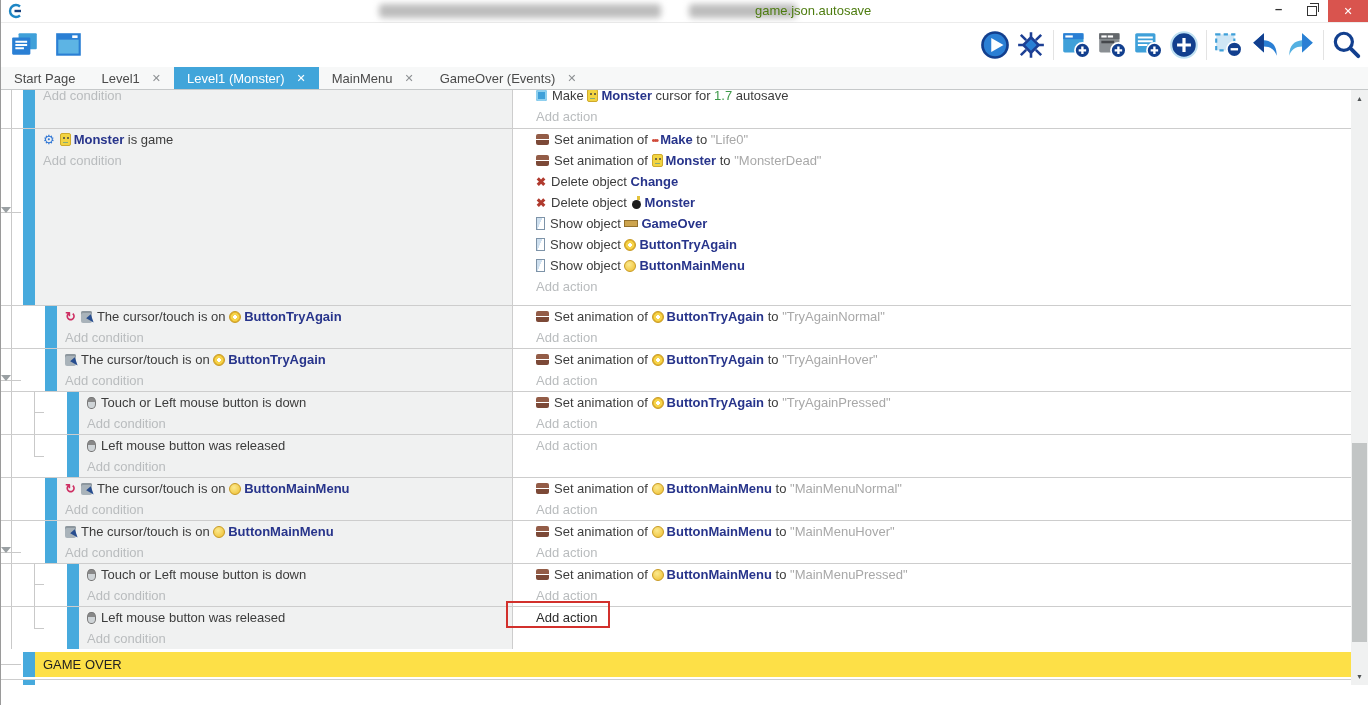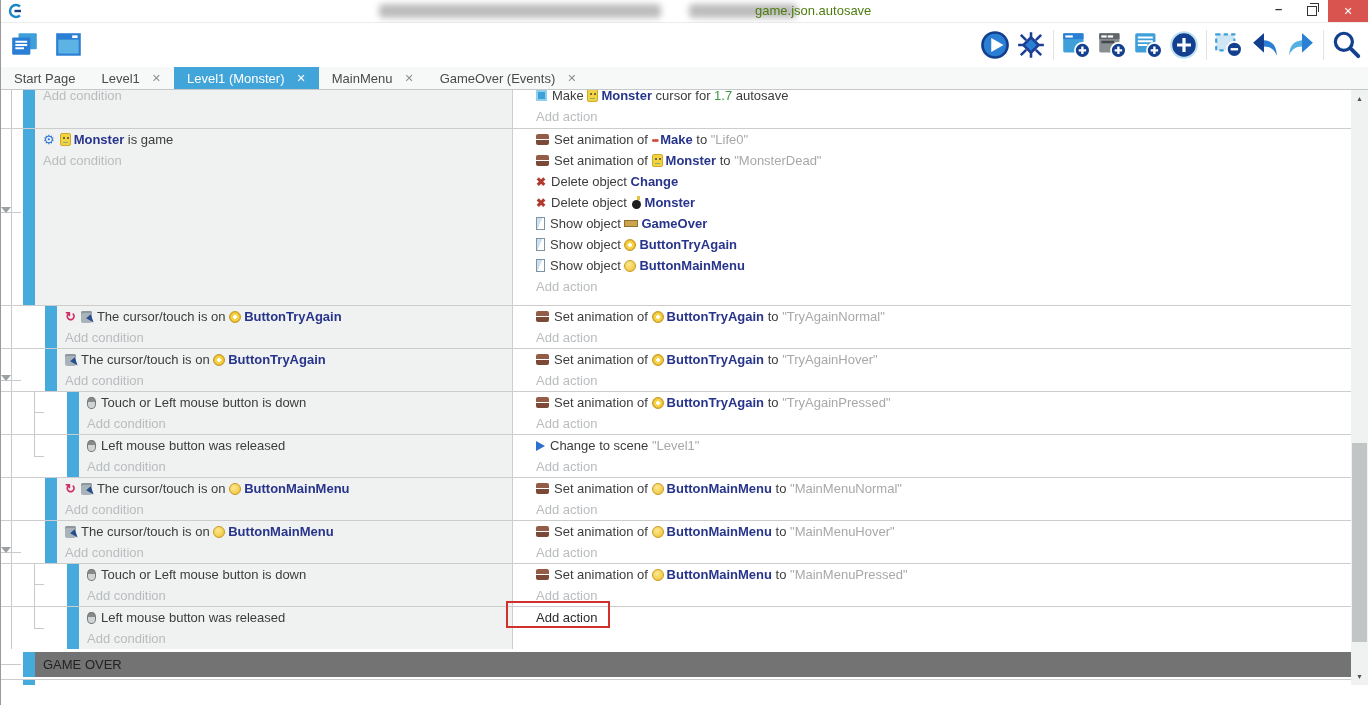--- a/index.html
+++ b/index.html
@@ -352,21 +352,20 @@
           <div class="spacer" style="width: 66px;"></div>
           <div class="selbar"></div>
           <div class="cond" style="width: 433px;">
             <div class="cellpad">
               <div class="eline"><span class="icn mouse-icon"></span><span>Left mouse button was released</span></div>
               <div class="addline">Add condition</div>
             </div>
           </div>
           <div class="act">
             <div class="cellpad">
-              <div class="eline"><span class="icn scene-change-icon"></span><span>Change to scene </span><span class="quote">"Level1"</span></div>
               <div class="addline">Add action</div>
             </div>
           </div>
         </div>
         <div class="event" style="height: 43px;">
           <div class="spacer" style="width: 44px;"></div>
           <div class="selbar"></div>
           <div class="cond" style="width: 455px;">
             <div class="cellpad">
               <div class="eline"><span class="icn invert-icon"></span><span class="icn cursor-touch-icon"></span><span>The cursor/touch is on </span><span class="objwrap"><span class="icn coin-icon"></span><span class="obj">ButtonMainMenu</span></span></div>
@@ -423,21 +422,21 @@
           </div>
           <div class="act">
             <div class="cellpad">
               <div class="addline dark">Add action</div>
             </div>
           </div>
         </div>
         <div class="comment-row" style="height: 25px;">
           <div class="spacer" style="width: 22px;"></div>
           <div class="selbar"></div>
-          <div class="comment-body" style="background: #737373;">
+          <div class="comment-body" style="background: #fde047;">
             <span>GAME OVER</span>
           </div>
         </div>
         <div class="partial-bottom" style="height: 6px;">
           <div class="spacer" style="width: 22px;"></div>
           <div class="selbar"></div>
           <div style="flex: 1 1 0%;"></div>
         </div>
       </div>
 

